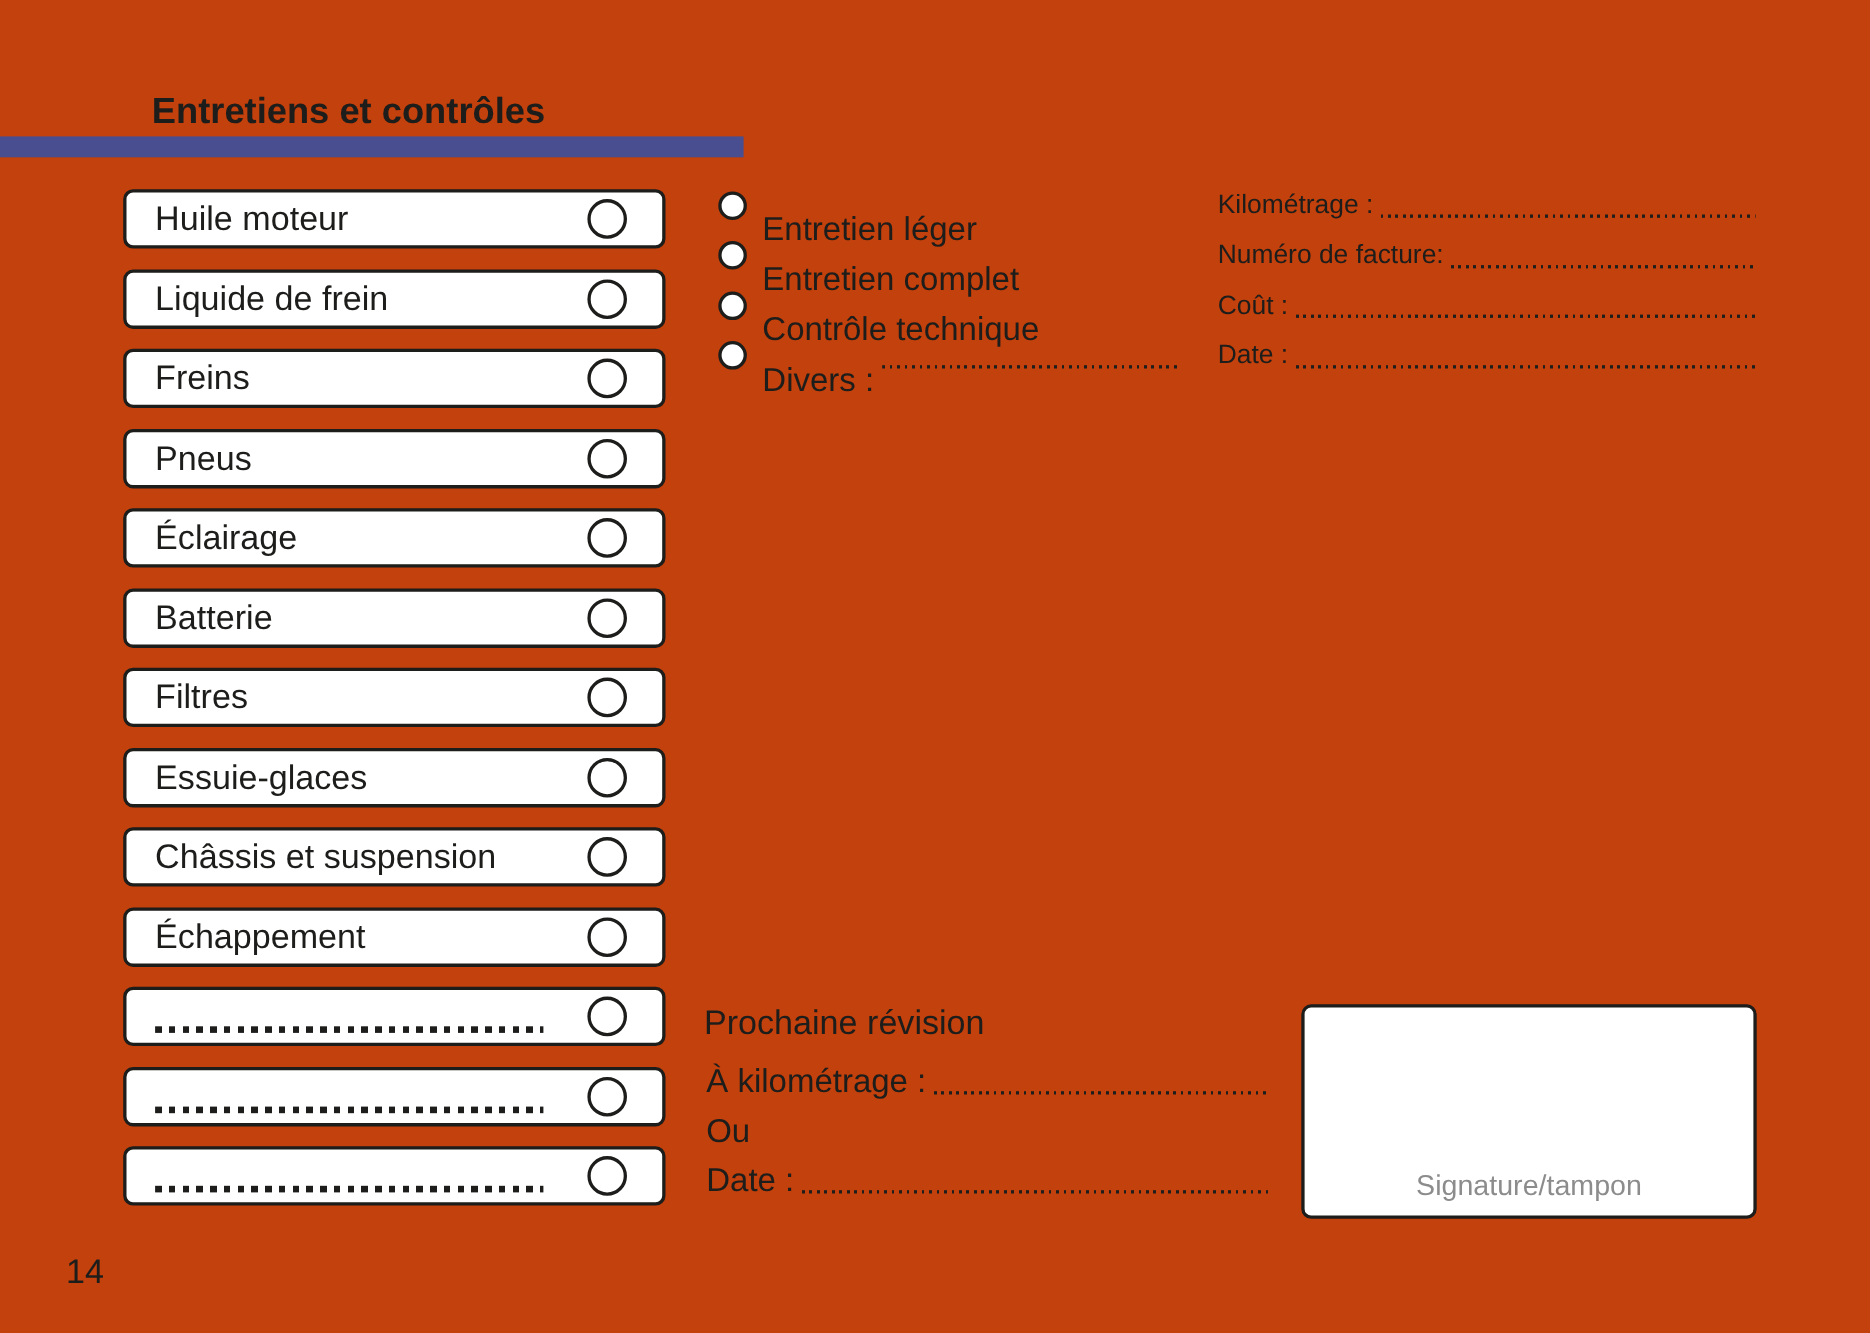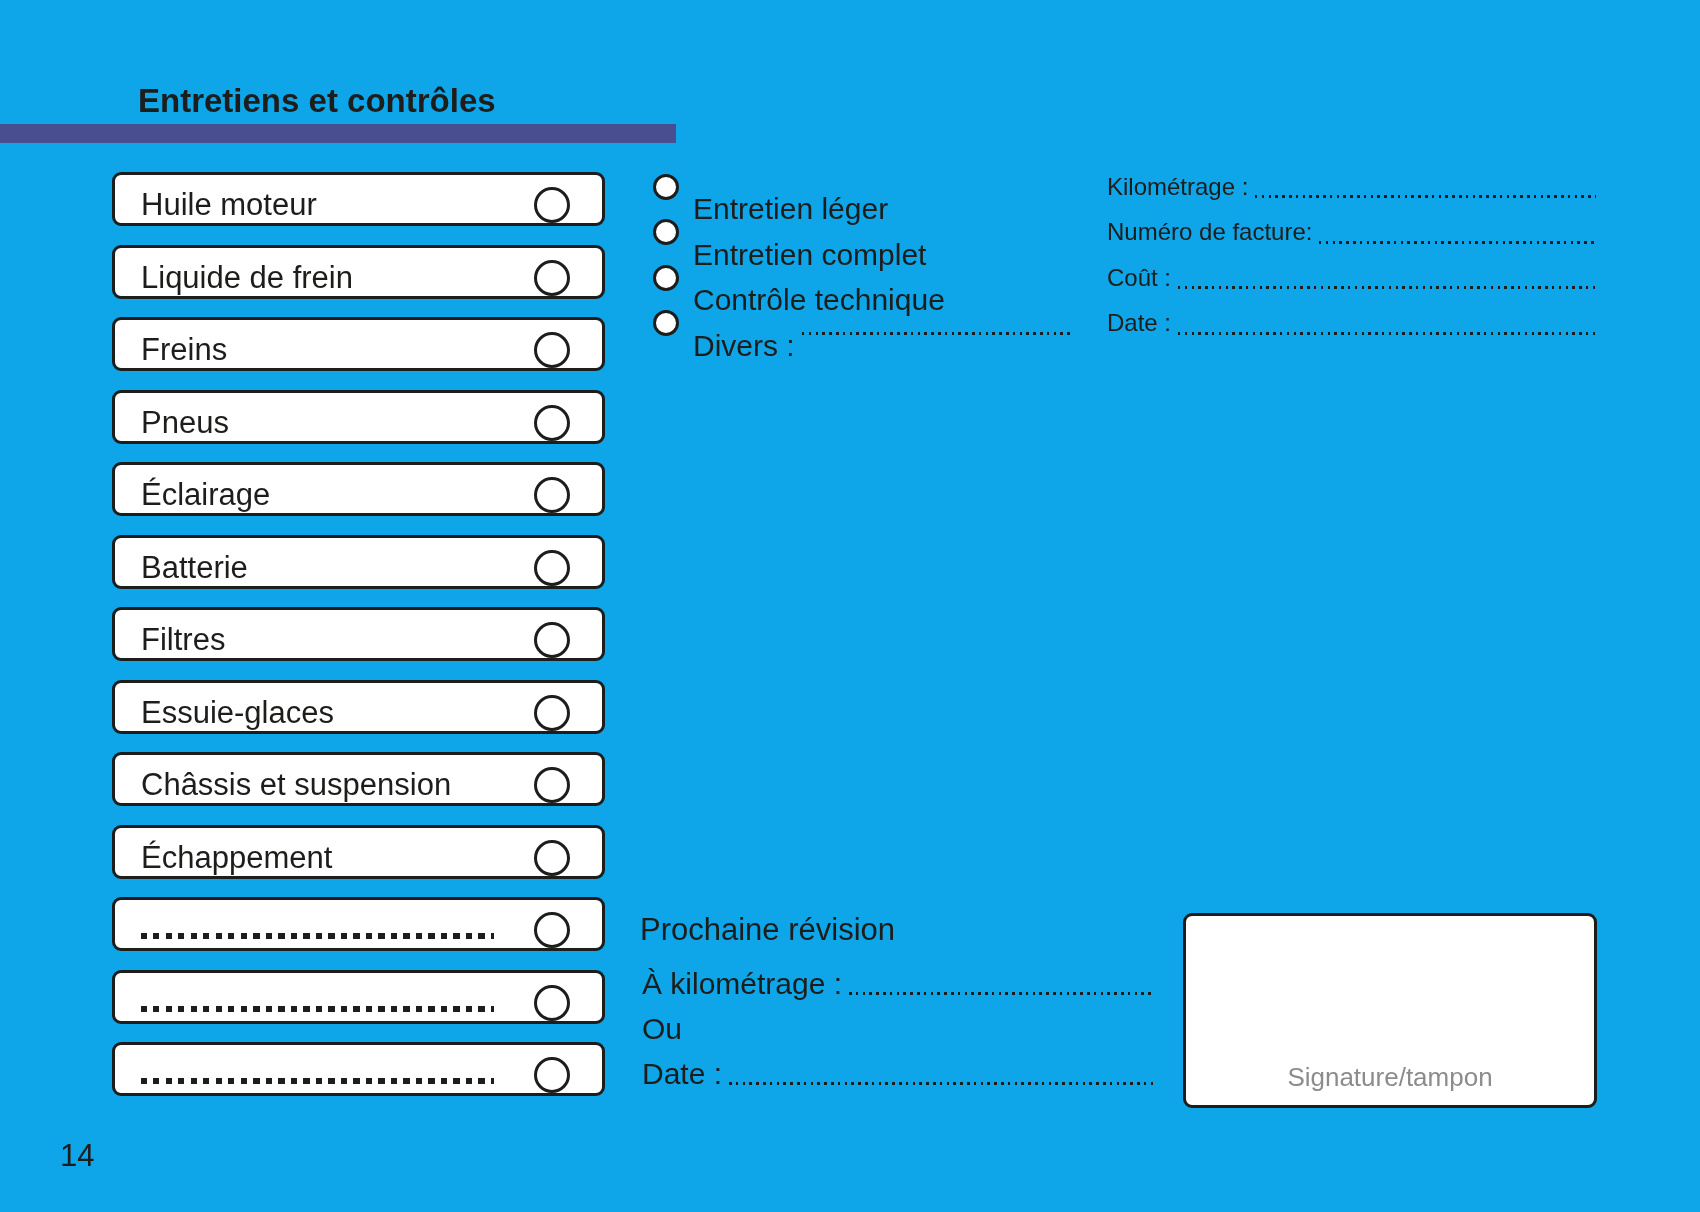--- a/index.html
+++ b/index.html
@@ -1,28 +1,28 @@
 <!DOCTYPE html>
 <html><head>
 <meta charset="utf-8">
 <style>
   html,body{margin:0;padding:0;background:#fff;}
   .page{
-    position:relative;width:1700px;height:1212px;background:#0ea5e9;
+    position:relative;width:1700px;height:1212px;background:#c2410c;
     font-family:"Liberation Sans", sans-serif;color:#1d1d1b;overflow:hidden;
   }
   
   .title{position:absolute;left:138px;top:82px;margin:0;font-size:33px;font-weight:bold;}
   .accent-bar{position:absolute;left:0;top:124px;width:676px;height:19px;background:#484e90;}
 
   
   .checklist{position:absolute;left:112px;top:172px;width:493px;display:flex;flex-direction:column;gap:18.5px;}
   .check-item{
     box-sizing:border-box;height:54px;border:3px solid #1d1d1b;border-radius:9px;
-    display:flex;align-items:flex-end;justify-content:space-between;padding:0 32px 0 26px;background:#fff;
+    display:flex;align-items:center;justify-content:space-between;padding:0 32px 0 26px;background:#fff;
   }
   .check-label{font-size:31px;white-space:nowrap;}
   .circle{flex:none;width:36px;height:36px;border:3px solid #1d1d1b;border-radius:50%;box-sizing:border-box;background:#fff;}
   .dotfill{display:none;}
   .check-item.dotted .dotfill{
     display:block;flex:1;height:6px;align-self:flex-end;margin:0 40px 9px 0;
     background:repeating-linear-gradient(to right,#1d1d1b 0 6px,transparent 6px 12.5px);
   }
 
   

